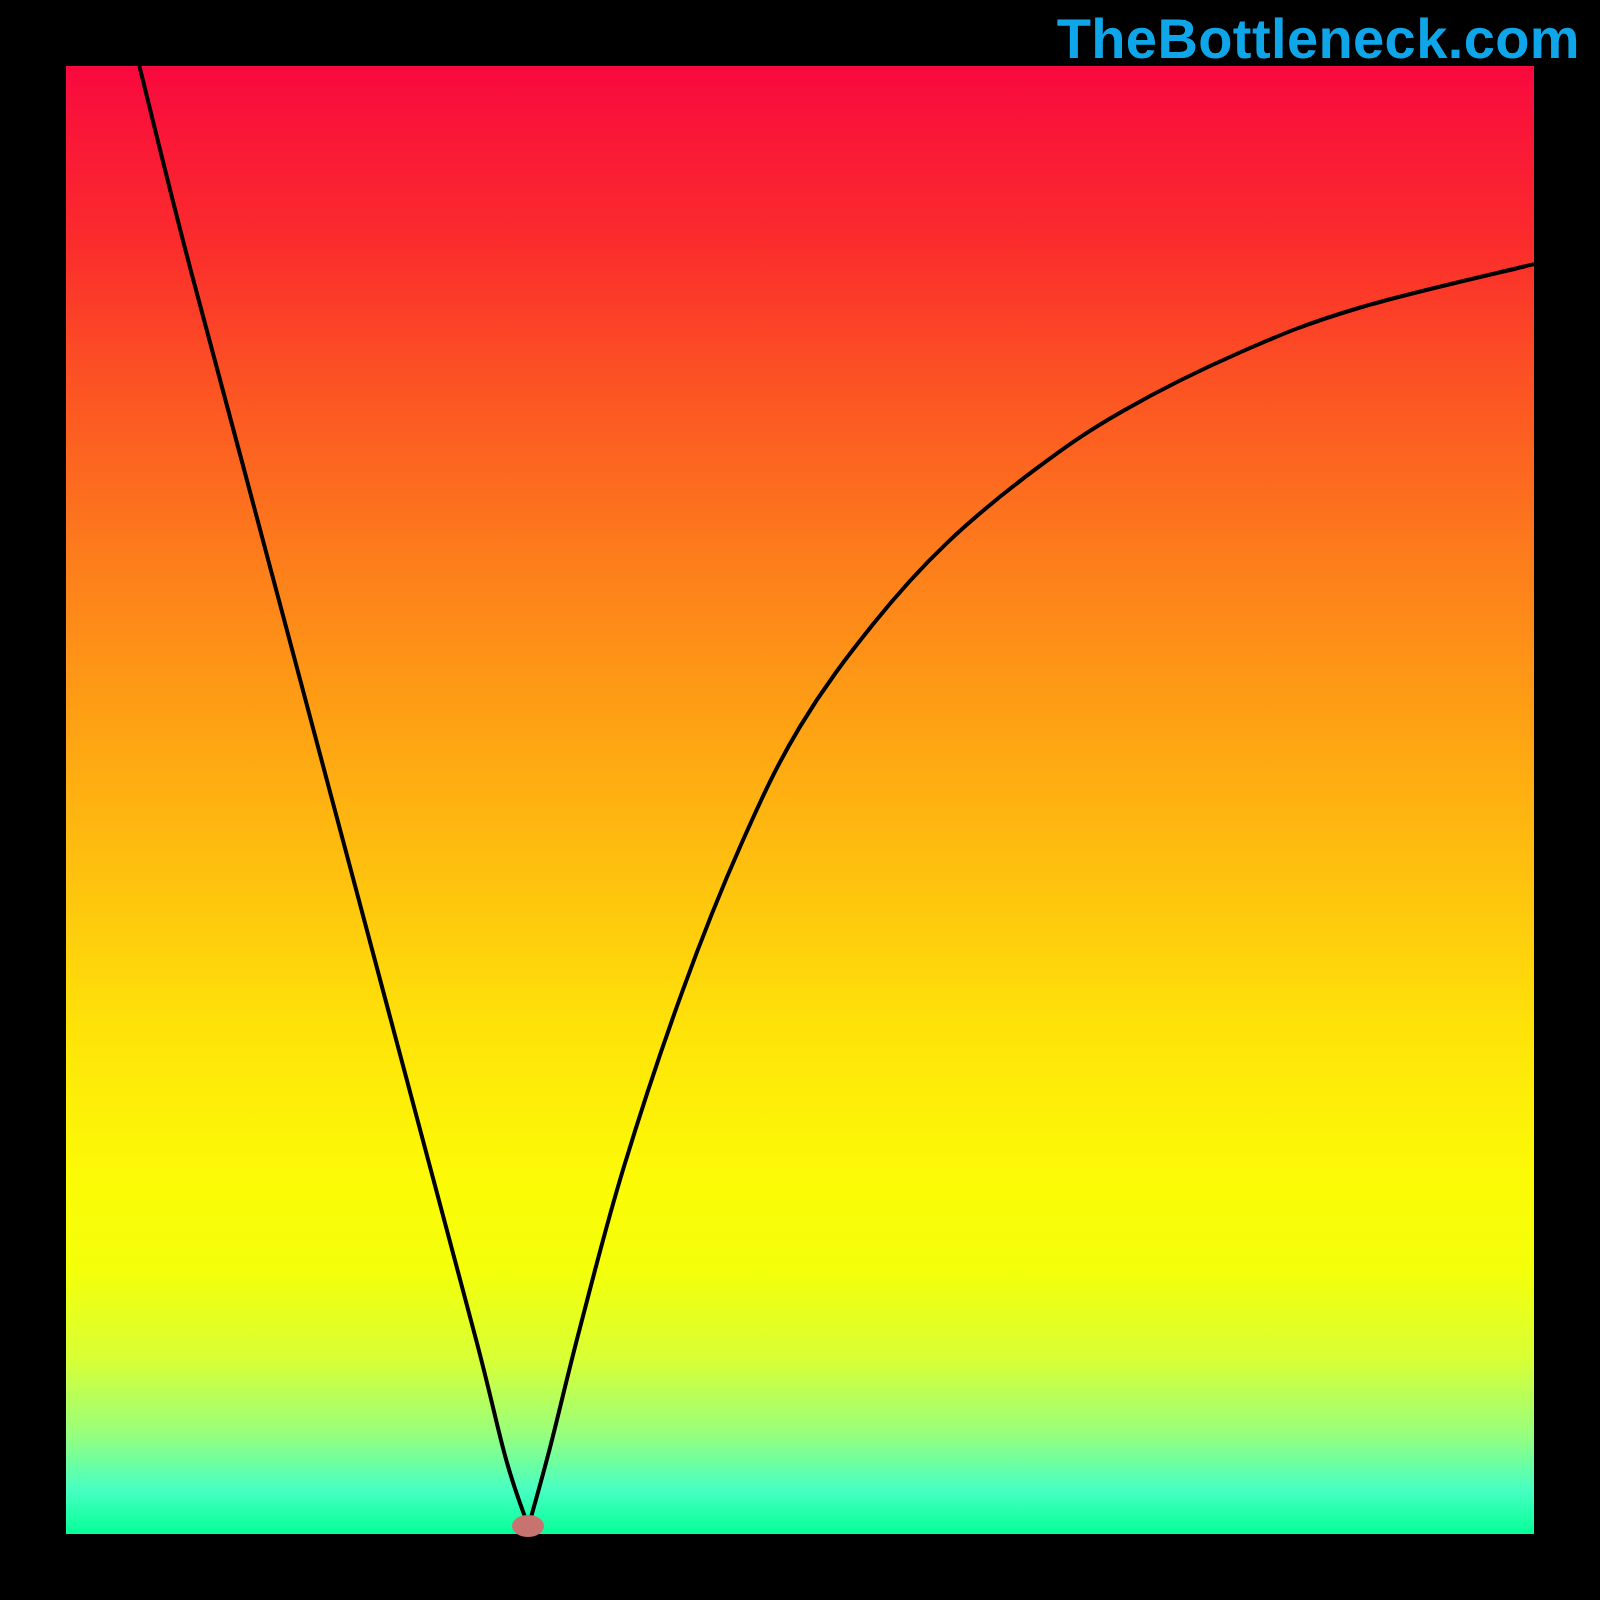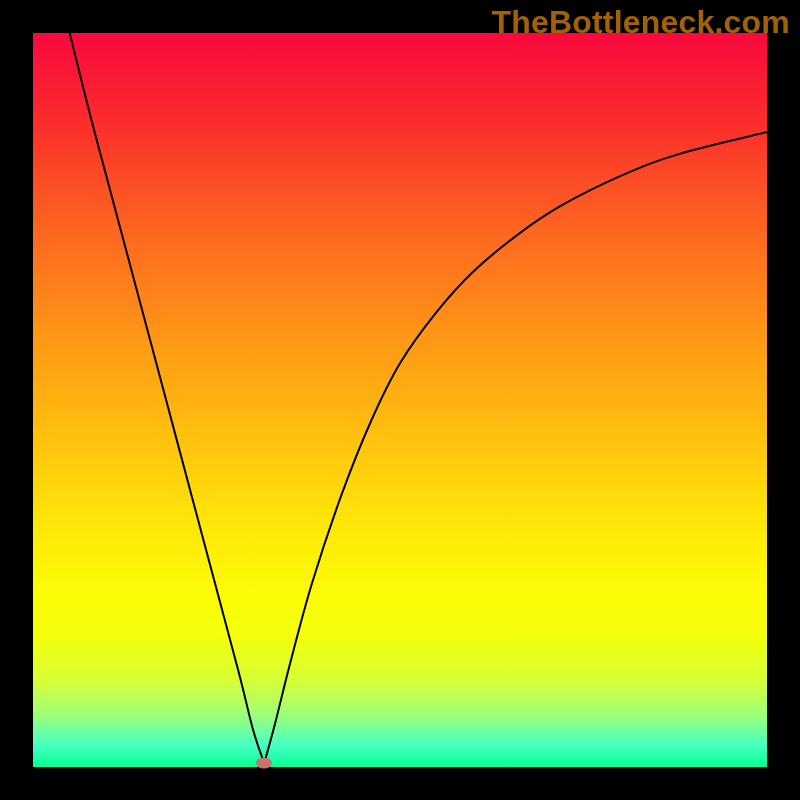--- a/index.html
+++ b/index.html
@@ -13,22 +13,22 @@
   }
   .container {
     position: relative;
     width: 800px;
     height: 800px;
   }
   .watermark {
     position: absolute;
     top: 4px;
     right: 10px;
-    color: #a16207;
-    font-size: 32px;
+    color: #0ea5e9;
+    font-size: 28px;
     font-weight: 600;
     letter-spacing: 0.2px;
     z-index: 10;
   }
   .plot-area {
     position: absolute;
     left: 33px;
     top: 33px;
     width: 734px;
     height: 734px;

